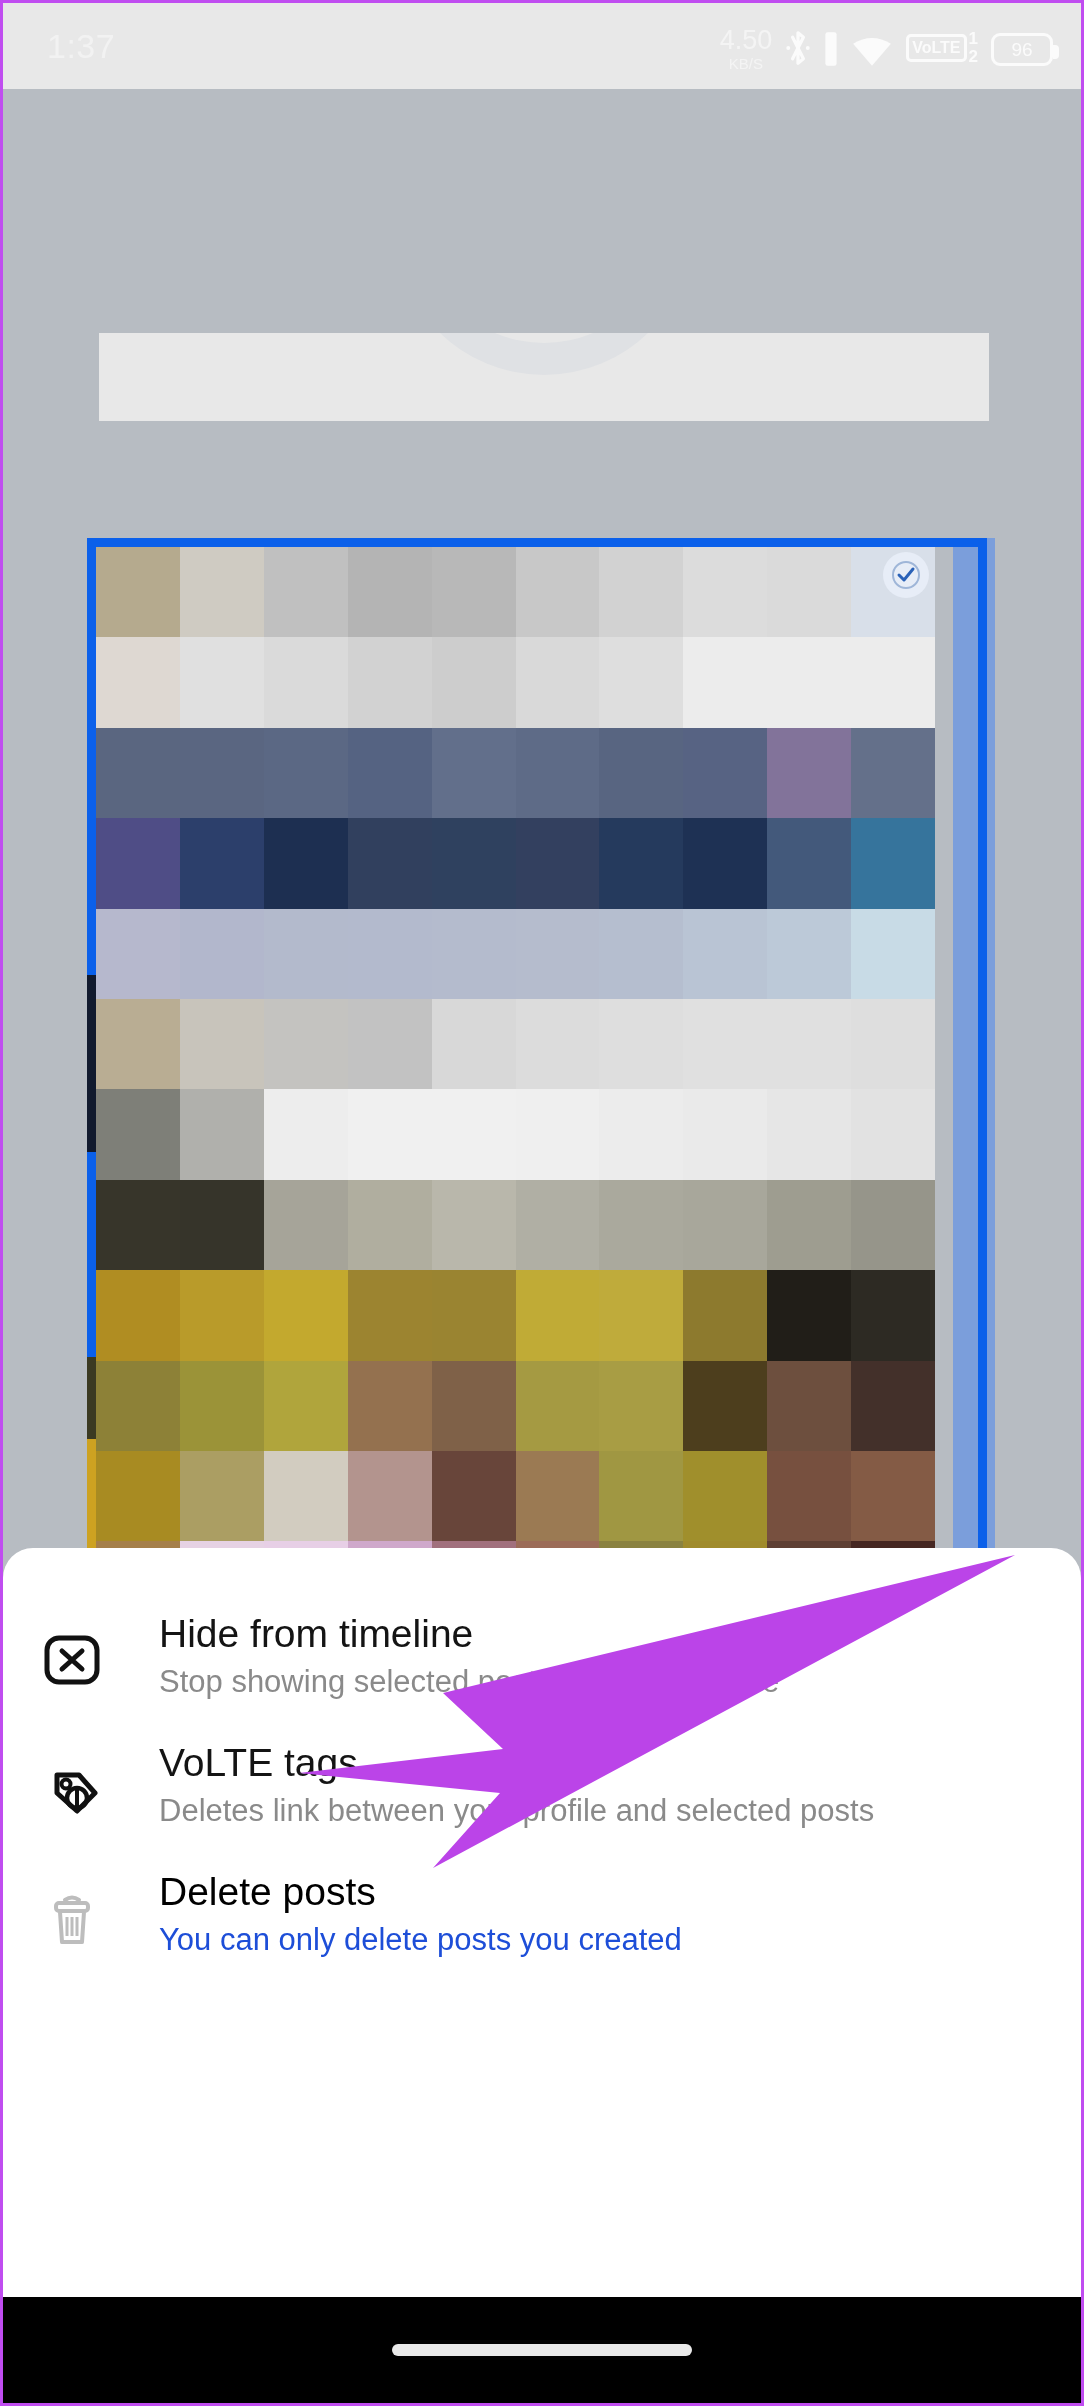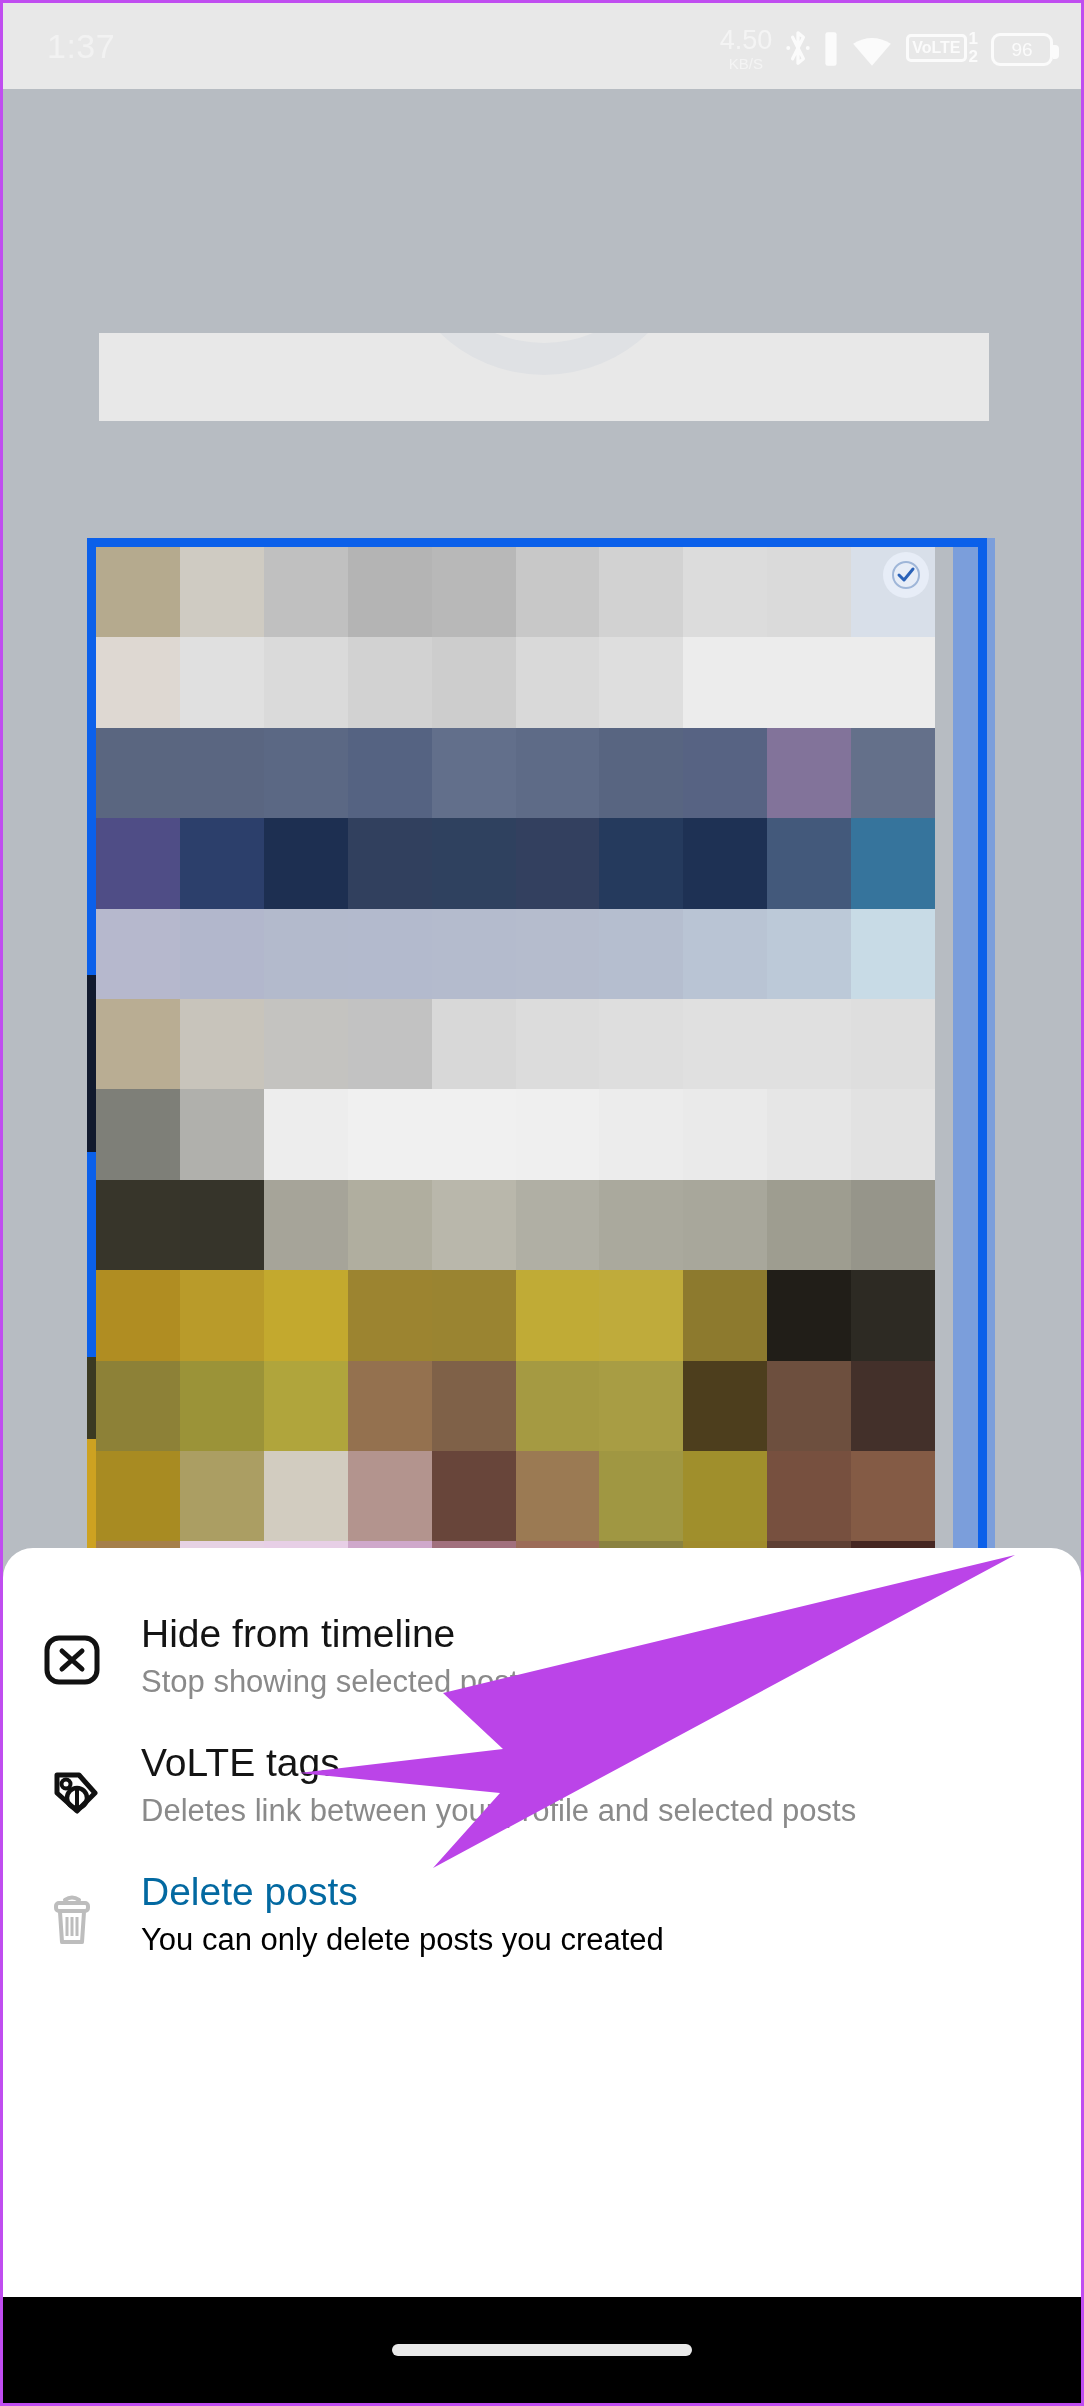--- a/index.html
+++ b/index.html
@@ -118,29 +118,29 @@
     background:linear-gradient(to bottom,#0b60ea 0%,#0b60ea 32%,#111a2e 32%,#111a2e 45%,#0b60ea 45%,#0b60ea 60%,#3b3a22 60%,#3b3a22 66%,#cda221 66%,#cda221 80%,#a3742f 80%,#a3742f 100%);
   }
 
   
   .sheet{
     position:absolute; left:0; right:0; bottom:106px; top:1545px;
     background:#ffffff; border-radius:30px 30px 0 0;
     z-index:20; padding:44px 0 0 0;
   }
   .sheet-item{
-    display:flex; align-items:flex-start; gap:34px;
+    display:flex; align-items:flex-start; gap:52px;
     padding:22px 40px 22px 34px;
   }
   .sheet-item .ico{ width:70px; flex:0 0 70px; display:flex; justify-content:center; padding-top:16px; }
   .sheet-item .txt{ display:flex; flex-direction:column; gap:10px; }
   .sheet-item .ttl{ font-size:39px; color:#141414; line-height:1.05; }
   .sheet-item .sub{ font-size:31px; color:#8a8a8a; line-height:1.1; }
-  .sheet-item.disabled .ttl{ color:#0369a1; }
-  .sheet-item.disabled .sub{ color:#000000; }
+  .sheet-item.disabled .ttl{ color:#000000; }
+  .sheet-item.disabled .sub{ color:#1d4ed8; }
 
   
   .arrow-ann{ position:absolute; left:0; top:1540px; width:1084px; height:420px; z-index:30; pointer-events:none; }
 
   
   .navbar{
     position:absolute; left:0; right:0; bottom:0; height:106px;
     background:#000; z-index:40;
     display:flex; align-items:center; justify-content:center;
   }

